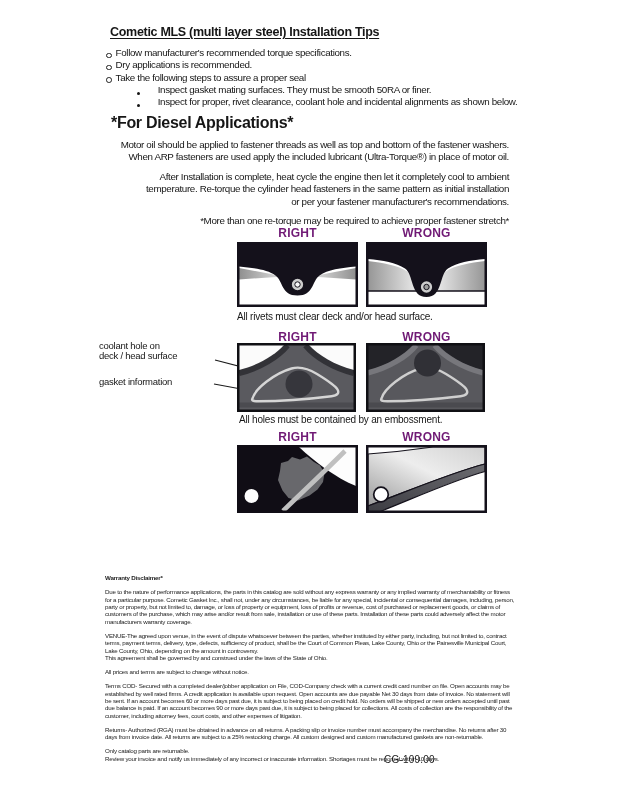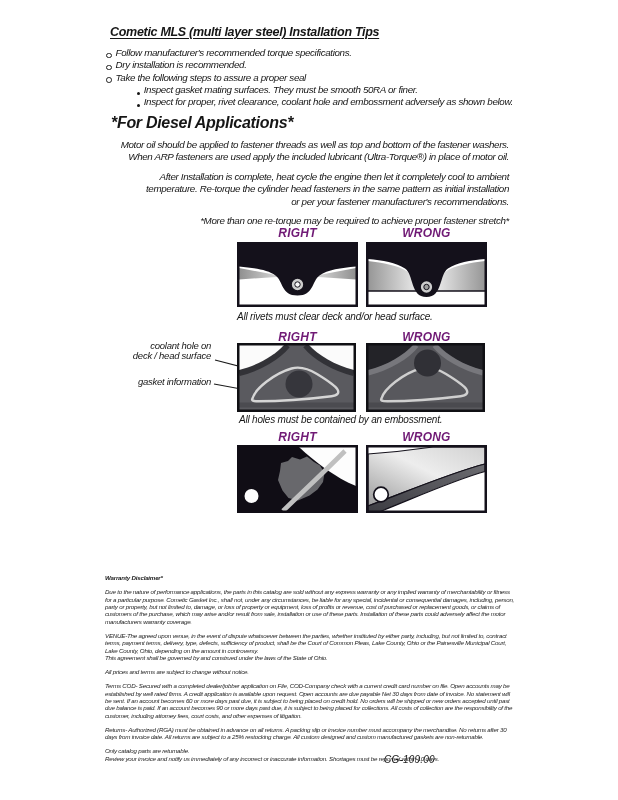--- a/index.html
+++ b/index.html
@@ -1,46 +1,46 @@
 <!DOCTYPE html>
 <html><head>
 <meta charset="utf-8">
 <style>
   html,body{margin:0;padding:0;background:#fff;}
   .page{
     position:relative;width:618px;height:800px;background:#fff;overflow:hidden;
-    font-family:"Liberation Sans","DejaVu Sans",sans-serif;color:#161616;font-style:italic;
+    font-family:"Liberation Sans","DejaVu Sans",sans-serif;color:#161616;
   }
   .title{
     position:absolute;left:110px;top:25px;margin:0;
     font-size:12.5px;font-weight:bold;letter-spacing:-0.3px;
     text-decoration:underline;text-underline-offset:2px;
   }
   .tips{position:absolute;left:106px;top:46px;font-size:9.8px;letter-spacing:-0.35px;}
   .tip{display:flex;align-items:flex-end;height:12.2px;white-space:nowrap;}
   .tip .o-marker{
     flex:0 0 auto;width:3.6px;height:3.6px;border:0.9px solid #222;border-radius:50%;
     margin:3.6px 4px 0 0;
   }
-  .tip.sub{padding-left:31px;}
+  .tip.sub{padding-left:31px;gap:14px;}
   .tip .b-marker{
     flex:0 0 auto;width:3.2px;height:3.2px;background:#161616;border-radius:50%;
     margin:3.9px 3.5px 0 0;
   }
   .diesel{position:absolute;left:111px;top:114px;width:398px;}
   .diesel h2{margin:0 0 7px 0;font-size:16px;font-weight:bold;letter-spacing:-0.3px;}
   .diesel p{margin:0 0 7px 0;font-size:9.8px;line-height:12.4px;letter-spacing:-0.35px;white-space:pre-line;text-align:right;}
   .dlabel{
     position:absolute;width:121px;text-align:center;
     font-size:12px;font-weight:bold;letter-spacing:0.2px;color:#701a75;
   }
   .dbox{position:absolute;display:block;}
   .dcaption{position:absolute;font-size:10px;letter-spacing:-0.2px;color:#161616;white-space:pre-line;line-height:11.5px;text-align:center;}
   .ann{
-    position:absolute;left:99px;width:112px;text-align:right;
+    position:absolute;left:99px;width:112px;text-align:left;
     font-size:9.5px;line-height:10.4px;letter-spacing:-0.25px;white-space:pre-line;
   }
   .leaders{position:absolute;left:0;top:0;pointer-events:none;}
   .disclaimer{position:absolute;left:105px;top:574px;width:412px;font-size:6.2px;line-height:7.35px;letter-spacing:-0.22px;color:#1c1c1c;}
   .disclaimer .dishead{font-weight:bold;margin:0 0 7px 0;}
   .disclaimer p{margin:0 0 6.8px 0;}
   .disclaimer p.tight{margin:0;}
   .pagenum{position:absolute;left:384px;top:754px;font-size:10px;letter-spacing:0.2px;color:#1b1b1b;}
 </style>
 </head>
@@ -50,33 +50,33 @@
 
   <h1 class="title">Cometic MLS (multi layer steel) Installation Tips</h1>
 
   <div class="tips">
     <div class="tip">
         <span class="o-marker"></span>
         <span>Follow manufacturer's recommended torque specifications.</span>
       </div>
     <div class="tip">
         <span class="o-marker"></span>
-        <span>Dry installation is recommended.</span>
+        <span>Dry applications is recommended.</span>
       </div>
     <div class="tip">
         <span class="o-marker"></span>
         <span>Take the following steps to assure a proper seal</span>
       </div>
     <div class="tip sub">
         <span class="b-marker"></span>
         <span>Inspect gasket mating surfaces.  They must be smooth 50RA or finer.</span>
       </div>
     <div class="tip sub">
         <span class="b-marker"></span>
-        <span>Inspect for proper, rivet clearance, coolant hole and embossment adversely as shown below.</span>
+        <span>Inspect for proper, rivet clearance, coolant hole and incidental alignments as shown below.</span>
       </div>
   </div>
 
   <div class="diesel">
     <h2>*For Diesel Applications*</h2>
     <p>Motor oil should be applied to fastener threads as well as top and bottom of the fastener washers.
 When ARP fasteners are used apply the included lubricant (Ultra-Torque®) in place of motor oil.</p>
     <p>After Installation is complete, heat cycle the engine then let it completely cool to ambient
 temperature. Re-torque the cylinder head fasteners in the same pattern as initial installation
 or per your fastener manufacturer's recommendations.</p>

